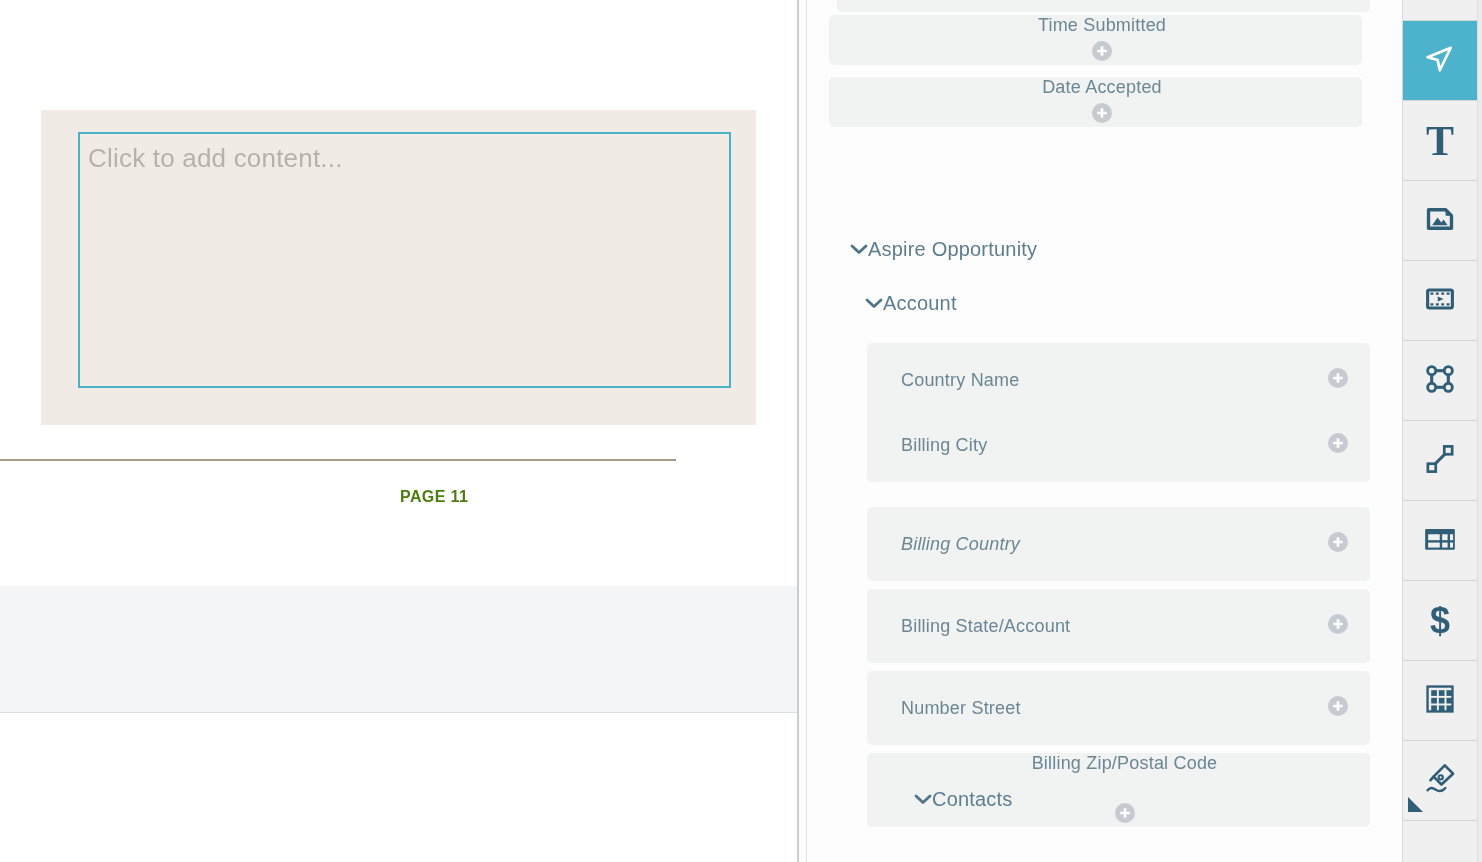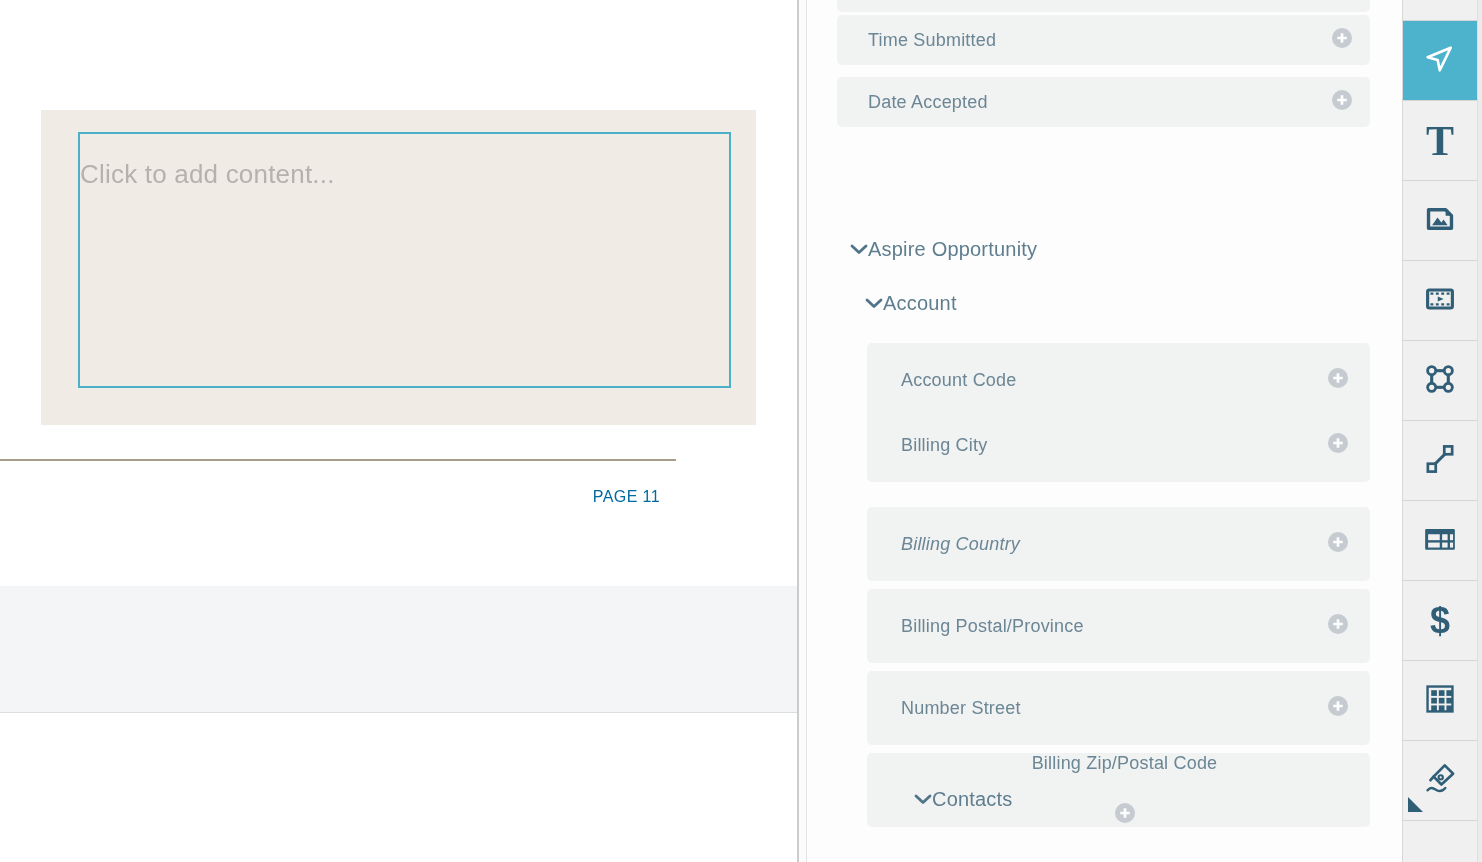--- a/index.html
+++ b/index.html
@@ -7,36 +7,36 @@
          font-family:"Liberation Sans",sans-serif;background:#ffffff;}
 
   
   .canvas-area{position:absolute;left:0;top:0;width:797px;height:862px;background:#f3f5f5;}
   .page{position:absolute;left:0;width:797px;background:#ffffff;}
   .page1{top:0;height:586px;border-bottom:1px solid #e2e4e4;}
   .page2{top:712px;height:150px;border-top:1px solid #dcdfe0;}
   .content-block{position:absolute;left:41px;top:110px;width:715px;height:315px;background:#f0ece5;}
   .content-frame{position:absolute;left:37px;top:22px;width:649px;height:252px;
                  border:2px solid #4bb0c9;}
-  .placeholder{padding:9px 0;font-size:26px;color:#b5b2ad;letter-spacing:.2px;margin-top:16px;}
+  .placeholder{padding:9px 8px;font-size:26px;color:#b5b2ad;letter-spacing:.2px;}
   .footer-rule{position:absolute;left:0;top:459px;width:676px;height:2px;background:#a79d8d;}
-  .page-label{position:absolute;left:400px;top:488px;width:260px;text-align:right;
-              font-size:16px;font-weight:400;color:#0369a1;letter-spacing:.4px;}
+  .page-label{position:absolute;left:400px;top:488px;width:260px;
+              font-size:16px;font-weight:700;color:#4d7c0f;letter-spacing:.4px;}
   .page-gap{position:absolute;left:0;top:586px;width:797px;height:126px;background:#f3f5f6;}
 
   
   .split-line1{position:absolute;left:797px;top:0;width:2px;height:862px;background:#c9cdce;}
   .split-gutter{position:absolute;left:799px;top:0;width:7px;height:862px;background:#fbfbfb;}
   .split-line2{position:absolute;left:806px;top:0;width:1px;height:862px;background:#e2e4e5;}
 
   
   .panel{position:absolute;left:807px;top:0;width:595px;height:862px;background:#fdfdfd;}
   .field-row{position:absolute;background:#f1f2f2;border-radius:5px;display:flex;
              align-items:center;justify-content:space-between;cursor:pointer;}
-  .row-lvl1{left:30px;width:533px;height:50px;padding:0 18px 0 31px;box-sizing:border-box;}
+  .row-lvl1{left:22px;width:533px;height:50px;padding:0 18px 0 31px;box-sizing:border-box;flex-direction:column;}
   .row-lvl2{left:60px;width:503px;height:74px;padding:0 22px 0 34px;box-sizing:border-box;}
   .row-partial{left:30px;top:0;width:533px;height:12px;border-radius:0 0 5px 5px;}
   .field-label{font-size:18px;color:#6b8695;letter-spacing:.2px;}
   .tree-header{position:absolute;display:flex;align-items:center;gap:0;cursor:pointer;}
   .tree-label{font-size:20px;color:#5e7e8f;letter-spacing:.2px;}
   .chev{flex:0 0 auto;display:block;}
 
   
   .toolbar{position:absolute;left:1402px;top:0;width:80px;height:862px;background:#f0f0f0;
            border-left:1px solid #d8d8d8;box-sizing:border-box;}
@@ -118,21 +118,21 @@
     <div class="tree-header" style="left:58px;top:292px;">
       <span class="chev">
         <svg width="18" height="11" viewBox="0 0 18 11">
             <polyline points="2,2 9,8.6 16,2" fill="none" stroke="#50748a" stroke-width="2.8" stroke-linecap="round" stroke-linejoin="round"></polyline>
           </svg>
       </span>
       <span class="tree-label">Account</span>
     </div>
 
     <div class="field-row row-lvl2" style="top:343px;">
-      <span class="field-label">Account Code</span>
+      <span class="field-label">Country Name</span>
       <span>
         <svg width="20" height="20" viewBox="0 0 20 20">
             <circle cx="10" cy="10" r="10" fill="#c6cbd1"></circle>
             <path d="M10 5.2 V14.8 M5.2 10 H14.8" stroke="#fdfdfd" stroke-width="2.7"></path>
           </svg>
       </span>
     </div>
     <div class="field-row row-lvl2" style="top:408px;">
       <span class="field-label">Billing City</span>
       <span>
@@ -145,21 +145,21 @@
     <div class="field-row row-lvl2" style="top:507px;font-style:italic;">
       <span class="field-label">Billing Country</span>
       <span>
         <svg width="20" height="20" viewBox="0 0 20 20">
             <circle cx="10" cy="10" r="10" fill="#c6cbd1"></circle>
             <path d="M10 5.2 V14.8 M5.2 10 H14.8" stroke="#fdfdfd" stroke-width="2.7"></path>
           </svg>
       </span>
     </div>
     <div class="field-row row-lvl2" style="top:589px;">
-      <span class="field-label">Billing Postal/Province</span>
+      <span class="field-label">Billing State/Account</span>
       <span>
         <svg width="20" height="20" viewBox="0 0 20 20">
             <circle cx="10" cy="10" r="10" fill="#c6cbd1"></circle>
             <path d="M10 5.2 V14.8 M5.2 10 H14.8" stroke="#fdfdfd" stroke-width="2.7"></path>
           </svg>
       </span>
     </div>
     <div class="field-row row-lvl2" style="top:671px;">
       <span class="field-label">Number Street</span>
       <span>

